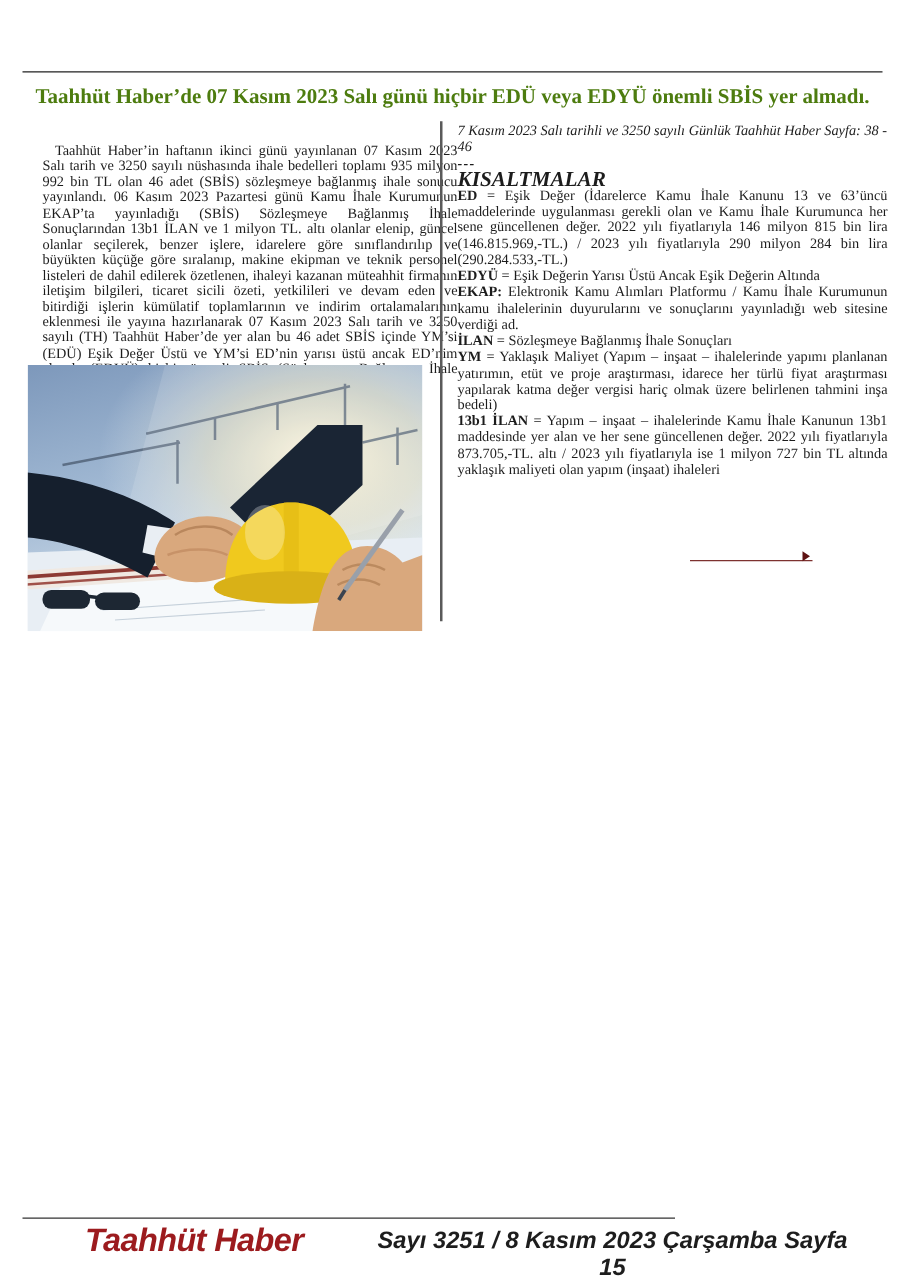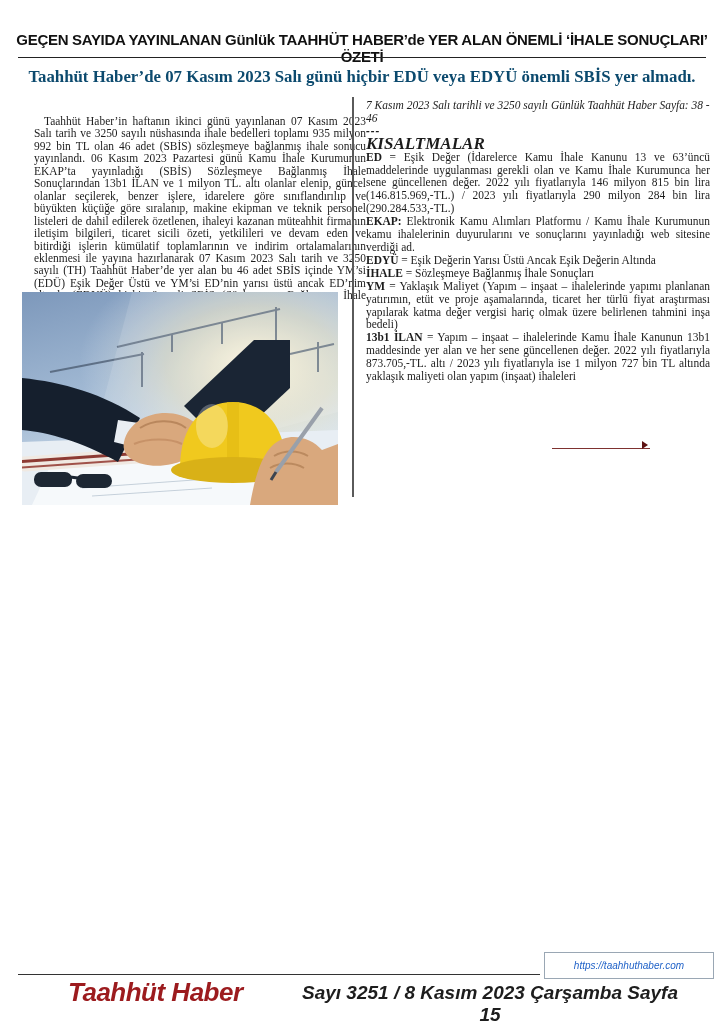--- a/index.html
+++ b/index.html
@@ -12,21 +12,21 @@
   .banner{position:absolute;top:31px;left:0;width:724px;text-align:center;
           font-family:"Liberation Sans", sans-serif;font-weight:bold;
           font-size:15px;letter-spacing:-0.3px;color:#111;
           font-stretch:condensed;}
   .rule-top{position:absolute;top:57px;left:18px;width:688px;height:0;
             border-top:1.5px solid #222;}
 
   
   .main-title{position:absolute;top:67px;left:10px;width:704px;text-align:center;
               font-family:"Liberation Serif", serif;font-weight:bold;
-              font-size:16.8px;color:#0c4a6e;}
+              font-size:16.8px;color:#4d7c0f;}
 
   
   .col-left{position:absolute;top:99px;left:34px;width:332px;
             font-size:11.45px;line-height:12.45px;text-align:justify;margin-top:16px;}
   .col-left .para{ text-indent:10px; }
   .col-divider{position:absolute;top:97px;left:352px;width:1.6px;height:400px;
                background:#5a5a5a;}
   .col-right{position:absolute;top:99px;left:366px;width:344px;
              font-size:11.45px;line-height:12.9px;text-align:left;}
   .col-right .upright{font-style:normal;}
@@ -63,55 +63,54 @@
                color:#9c1b1e;margin-left:48px;}
   .footer-issue{position:absolute;top:982px;left:300px;width:380px;text-align:center;
                 font-family:"Liberation Sans", sans-serif;font-weight:bold;
                 font-style:italic;font-size:19px;color:#1d1d1d;}
 </style>
 </head>
 <body>
 
 <div class="page">
 
-  <div class="banner">GEÇEN SAYIDA YAYINLANAN Günlük TAAHHÜT HABER’de YER ALAN ÖNEMLİ ‘İHALE SONUÇLARI’ ÖZETİ</div>
   <div class="rule-top"></div>
 
   <div class="main-title">Taahhüt Haber’de 07 Kasım 2023 Salı günü hiçbir EDÜ veya EDYÜ önemli SBİS yer almadı.</div>
 
   <div class="col-left">
     <div class="para">Taahhüt Haber’in haftanın ikinci günü yayınlanan 07 Kasım 2023 Salı tarih ve 3250 sayılı nüshasında ihale bedelleri toplamı 935 milyon 992 bin TL olan 46 adet (SBİS) sözleşmeye bağlanmış ihale sonucu yayınlandı. 06 Kasım 2023 Pazartesi günü Kamu İhale Kurumunun EKAP’ta yayınladığı (SBİS) Sözleşmeye Bağlanmış İhale Sonuçlarından 13b1 İLAN ve 1 milyon TL. altı olanlar elenip, güncel olanlar seçilerek, benzer işlere, idarelere göre sınıflandırılıp ve büyükten küçüğe göre sıralanıp, makine ekipman ve teknik personel listeleri de dahil edilerek özetlenen, ihaleyi kazanan müteahhit firmanın iletişim bilgileri, ticaret sicili özeti, yetkilileri ve devam eden ve bitirdiği işlerin kümülatif toplamlarının ve indirim ortalamalarının eklenmesi ile yayına hazırlanarak 07 Kasım 2023 Salı tarih ve 3250 sayılı (TH) Taahhüt Haber’de yer alan bu 46 adet SBİS içinde YM’si (EDÜ) Eşik Değer Üstü ve YM’si ED’nin yarısı üstü ancak ED’nim altında (EDYÜ) hiçbir önemli SBİS (Sözleşmeye Bağlanmış İhale Sonucu ) yer almadı.</div>
   </div>
 
   <div class="col-divider"></div>
 
   <div class="col-right">
     <div class="ital">7 Kasım 2023 Salı tarihli ve 3250 sayılı Günlük Taahhüt Haber Sayfa: 38 - 46</div>
     <div class="sep">---</div>
     <div class="abbr-title">KISALTMALAR</div>
 
     <div class="abbr-entry">
       <span class="term">ED</span>
       <span>= Eşik Değer (İdarelerce Kamu İhale Kanunu 13 ve 63’üncü maddelerinde uygulanması gerekli olan ve Kamu İhale Kurumunca her sene güncellenen değer. 2022 yılı fiyatlarıyla  146 milyon 815 bin lira (146.815.969,-TL.) / 2023 yılı fiyatlarıyla 290 milyon 284 bin lira (290.284.533,-TL.)</span>
     </div>
     <div class="abbr-entry">
+      <span class="term">EDYÜ</span>
+      <span>= Eşik Değerin Yarısı Üstü Ancak Eşik Değerin Altında</span>
+    </div>
+    <div class="abbr-entry">
       <span class="term">EKAP:</span>
       <span>Elektronik Kamu Alımları Platformu / Kamu İhale Kurumunun kamu ihalelerinin duyurularını ve sonuçlarını yayınladığı web sitesine verdiği ad.</span>
     </div>
     <div class="abbr-entry">
-      <span class="term">EDYÜ</span>
-      <span>= Eşik Değerin Yarısı Üstü Ancak Eşik Değerin Altında</span>
-    </div>
-    <div class="abbr-entry">
-      <span class="term">İHALE</span>
+      <span class="term">İLAN</span>
       <span>= Sözleşmeye Bağlanmış İhale Sonuçları</span>
     </div>
     <div class="abbr-entry">
       <span class="term">YM</span>
-      <span>= Yaklaşık Maliyet (Yapım – inşaat – ihalelerinde yapımı planlanan yatırımın, etüt ve proje aşamalarında, ticaret her türlü fiyat araştırması yapılarak katma değer vergisi hariç olmak üzere belirlenen tahmini inşa bedeli)</span>
+      <span>= Yaklaşık Maliyet (Yapım – inşaat – ihalelerinde yapımı planlanan yatırımın, etüt ve proje araştırması, idarece her türlü fiyat araştırması yapılarak katma değer vergisi hariç olmak üzere belirlenen tahmini inşa bedeli)</span>
     </div>
     <div class="abbr-entry">
       <span class="term">13b1 İLAN</span>
       <span>= Yapım – inşaat – ihalelerinde Kamu İhale Kanunun 13b1 maddesinde yer alan ve her sene güncellenen değer. 2022 yılı fiyatlarıyla 873.705,-TL. altı / 2023 yılı fiyatlarıyla ise 1 milyon 727 bin TL altında yaklaşık maliyeti olan yapım (inşaat) ihaleleri</span>
     </div>
   </div>
 
   <div class="photo-wrap">
     <svg width="316" height="213" viewBox="0 0 316 213" xmlns="http://www.w3.org/2000/svg">
       <defs>
@@ -185,19 +184,16 @@
       <line x1="254" y1="180" x2="249" y2="188" stroke="#3c4450" stroke-width="3"></line>
     </svg>
   </div>
 
   <div class="red-arrow">
     <div class="line"></div>
     <div class="head"></div>
   </div>
 
   <div class="footer-rule"></div>
-  <div class="url-box">
-    <a href="#">https://taahhuthaber.com</a>
-  </div>
   <div class="footer-logo">Taahhüt Haber</div>
   <div class="footer-issue">Sayı 3251 / 8 Kasım 2023 Çarşamba Sayfa 15</div>
 
 </div>
 
 </body></html>

